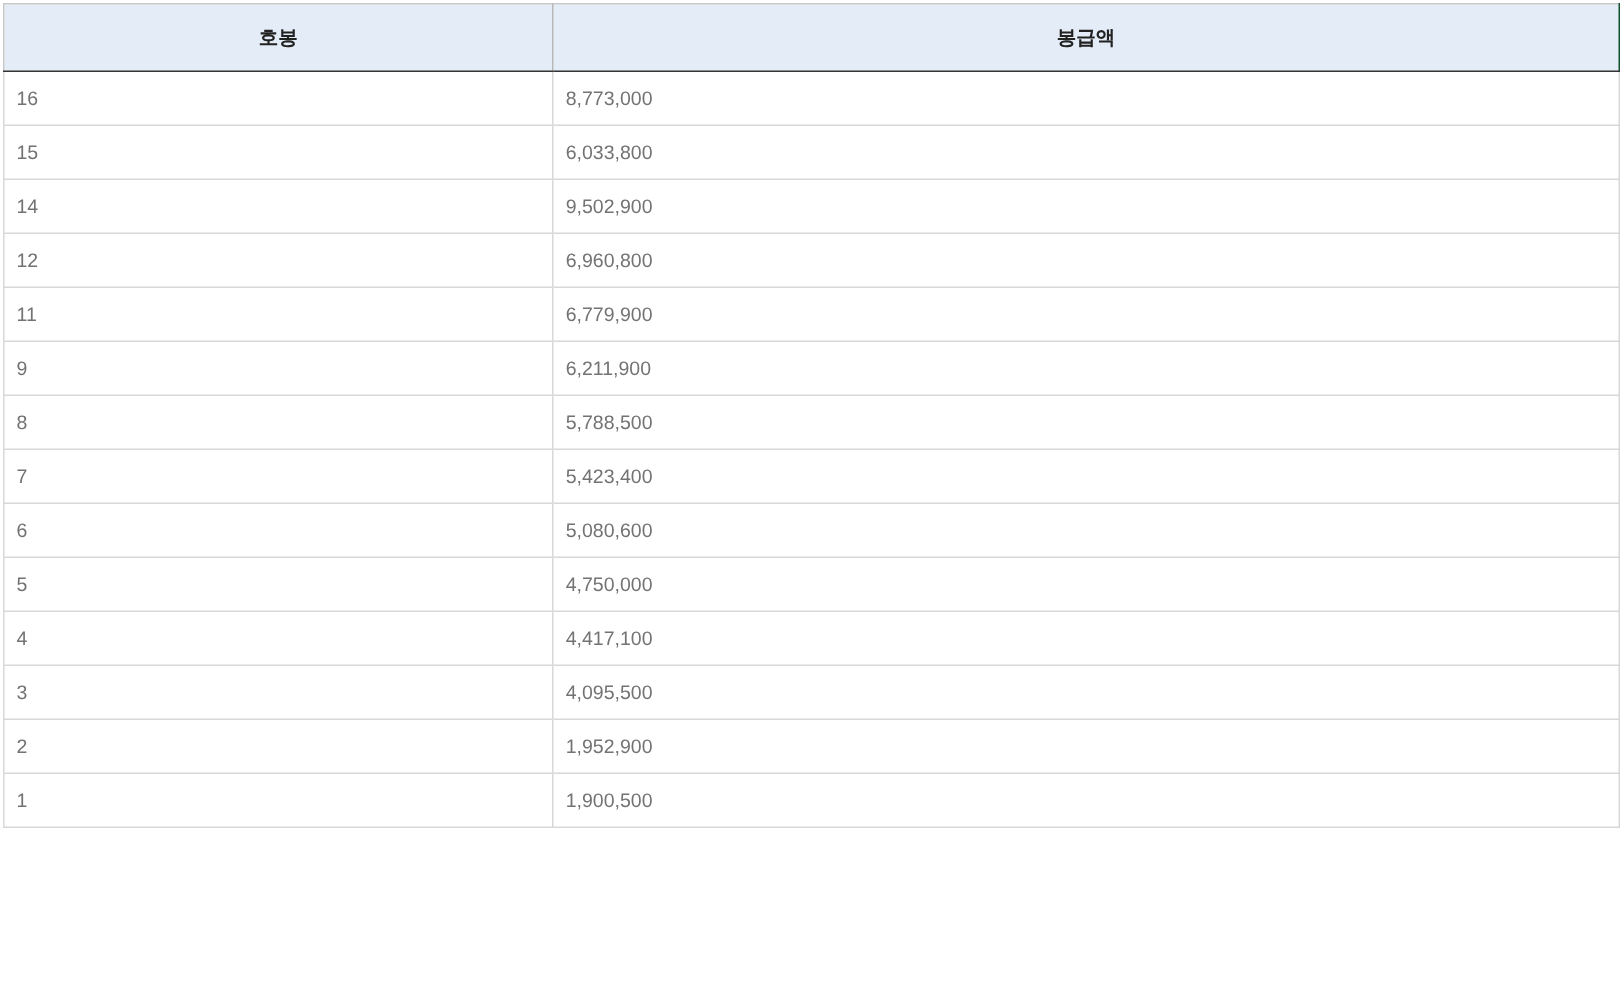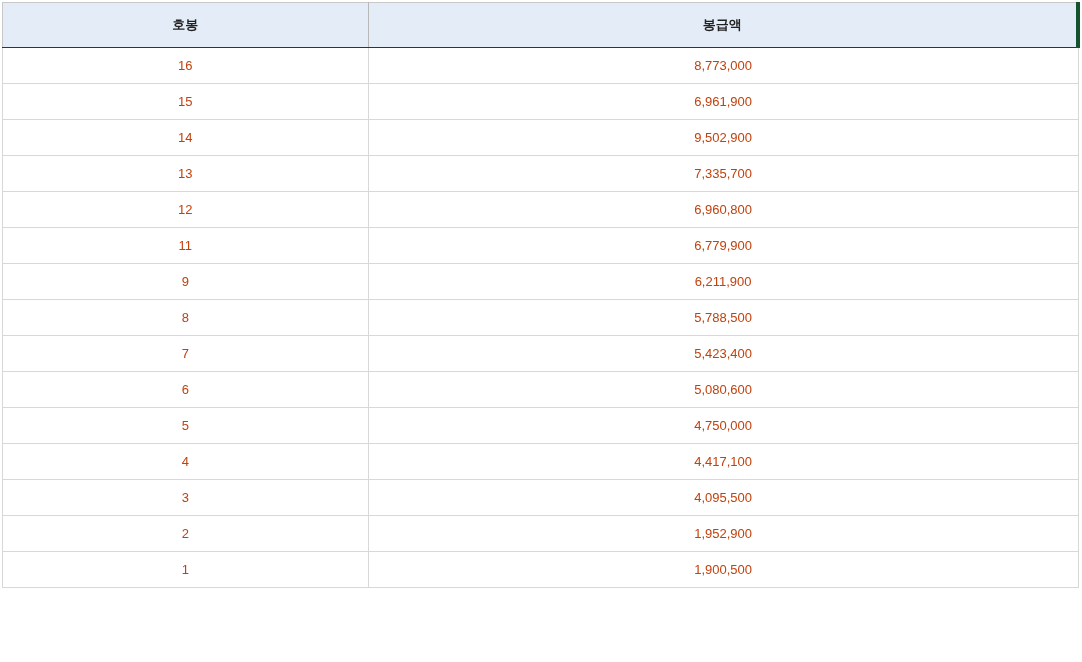--- a/index.html
+++ b/index.html
@@ -29,28 +29,27 @@
       font-weight: bold;
       font-size: 13px;
       color: #222;
     }
     thead th:first-child {
       width: 34%;
       border-left: 1px solid #c8c8c8;
     }
     thead th:last-child {
       width: 66%;
-      border-right: 4px solid #14532d;
+      border-right: 1px solid #14532d;
     }
     tbody td {
       border: 1px solid #d8d8d8;
       padding: 10px 8px;
-      text-align: center;
       font-size: 13px;
-      color: #c2410c;
+      color: #737373;
       background: #fff;
     }
     tbody tr:first-child td {
       border-top: none;
     }
   </style>
 </head>
 <body>
 
 <table>
@@ -60,29 +59,25 @@
       <th>봉급액</th>
     </tr>
   </thead>
   <tbody>
     <tr>
       <td>16</td>
       <td>8,773,000</td>
     </tr>
     <tr>
       <td>15</td>
-      <td>6,961,900</td>
+      <td>6,033,800</td>
     </tr>
     <tr>
       <td>14</td>
       <td>9,502,900</td>
-    </tr>
-    <tr>
-      <td>13</td>
-      <td>7,335,700</td>
     </tr>
     <tr>
       <td>12</td>
       <td>6,960,800</td>
     </tr>
     <tr>
       <td>11</td>
       <td>6,779,900</td>
     </tr>
     <tr>

